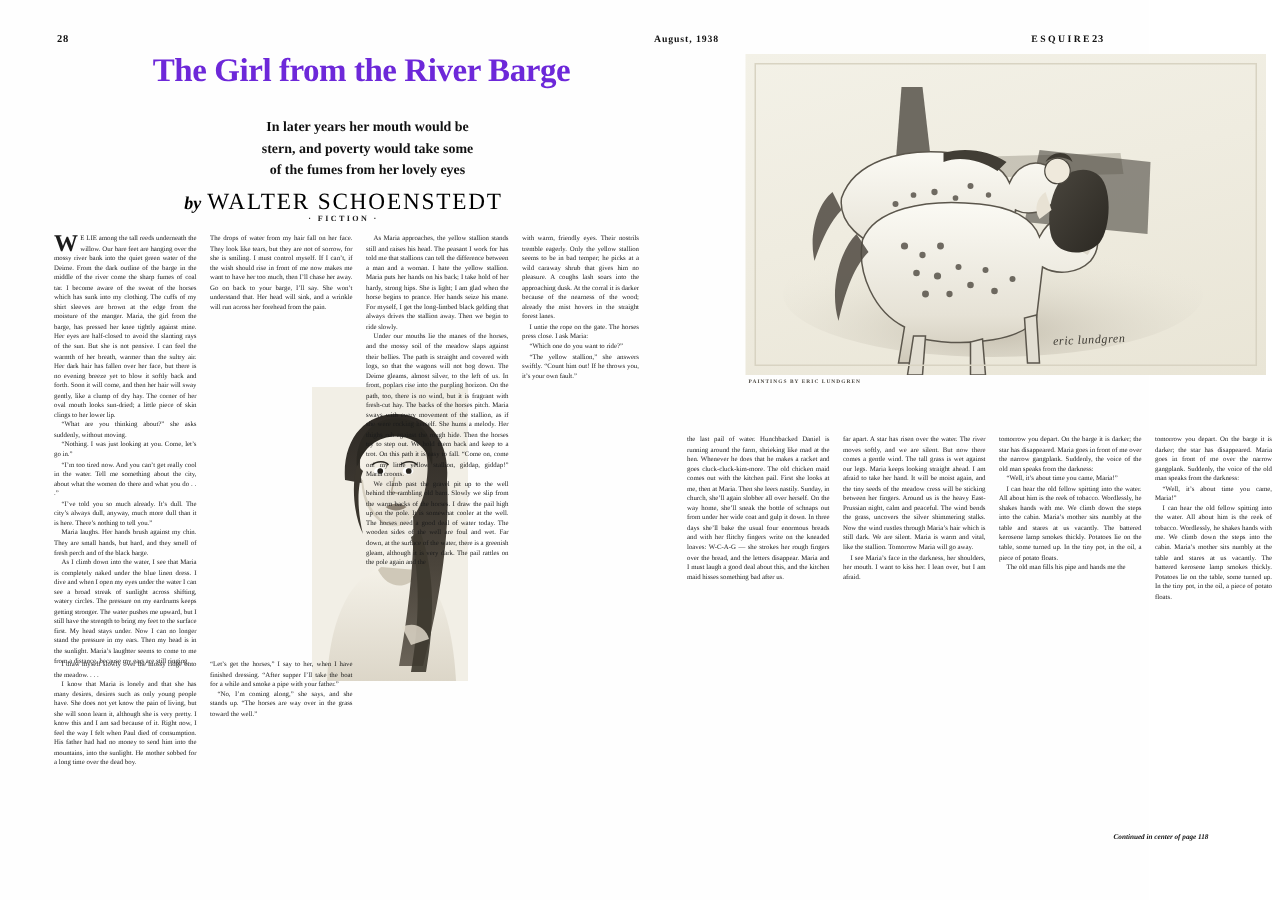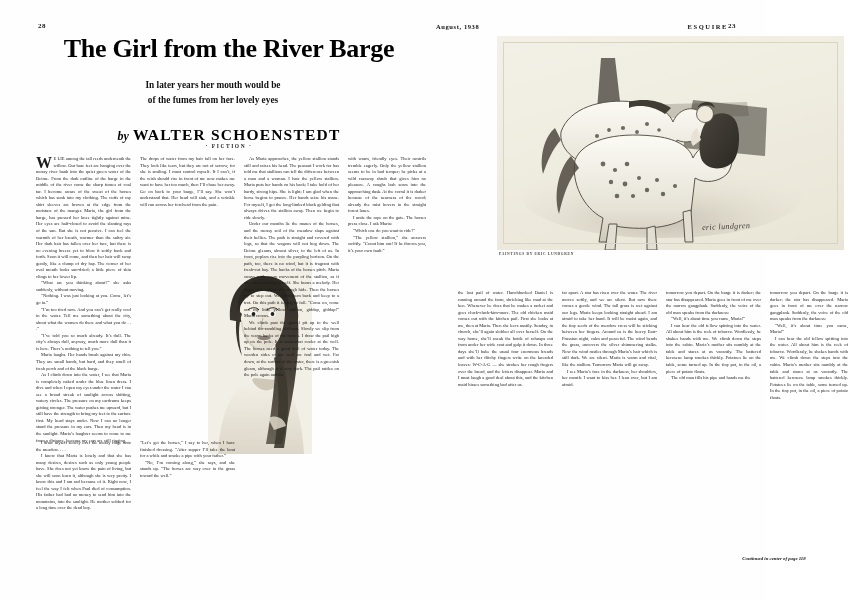--- a/index.html
+++ b/index.html
@@ -23,48 +23,48 @@
   .runhead{
     position:absolute;font-size:6.5px;font-weight:bold;
     letter-spacing:1.6px;color:#111;
     font-family:"Liberation Serif",serif;
   }
   .runhead-esquire{right:38px;top:23px;}
   .runhead-date{left:436px;top:23px;letter-spacing:.6px;font-style:normal;}
 
   
   .headline{
-    position:absolute;left:34px;top:36px;width:390px;
+    position:absolute;left:46px;top:36px;width:390px;
     text-align:center;
     font-family:"Liberation Serif",serif;
     font-weight:bold;
-    font-size:26px;
+    font-size:22px;
     letter-spacing:-0.3px;
     line-height:1;
-    color:#000000;
+    color:#6d28d9;
     white-space:nowrap;
   }
   .deck{
-    position:absolute;left:18px;top:78px;width:390px;
+    position:absolute;left:50px;top:78px;width:390px;
     text-align:center;
     font-family:"Liberation Serif",serif;
     font-weight:bold;font-size:9.3px;line-height:14.5px;
     color:#111;
   }
   .byline{
     position:absolute;left:34px;top:126px;width:390px;
     text-align:center;color:#000;
   }
   .byline .by{
     font-style:italic;font-weight:bold;font-size:12px;
     font-family:"Liberation Serif",serif;
     margin-top:44px;
   }
   .byline .name{
-    font-weight:bold;font-size:15.5px;letter-spacing:1.2px;
+    font-weight:normal;font-size:15.5px;letter-spacing:1.2px;
     font-family:"Liberation Serif",serif;
   }
   .kicker{
     position:absolute;left:34px;top:143px;width:390px;text-align:center;
     font-size:5.4px;font-weight:bold;letter-spacing:1.6px;color:#222;
   }
 
   
   .col{
     position:absolute;
@@ -139,20 +139,21 @@
 
   <div class="folio folio-left">28</div>
   <div class="runhead runhead-esquire">ESQUIRE</div>
   <div class="runhead runhead-date">August, 1938</div>
   <div class="folio folio-right">23</div>
 
   <div class="headline">The Girl from the River Barge</div>
 
   <div class="deck">
     <div>In later years her mouth would be</div>
+    <div>stern, and poverty would take some</div>
     <div>of the fumes from her lovely eyes</div>
   </div>
 
   <div class="byline">
     <span class="by">by</span>
     <span class="name">WALTER SCHOENSTEDT</span>
   </div>
   <div class="kicker">· FICTION ·</div>
 
   <div class="illo" id="illo-horses">

